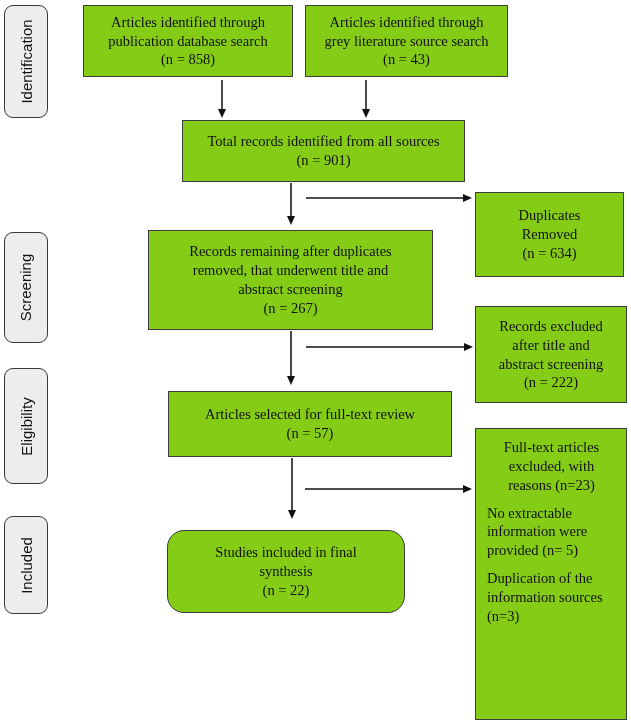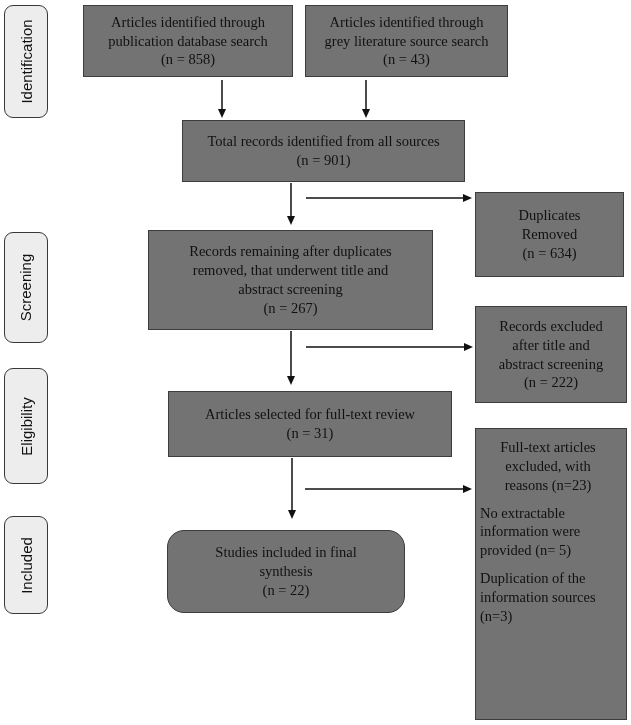--- a/index.html
+++ b/index.html
@@ -18,36 +18,36 @@
   }
   .arrows {
     position: absolute;
     left: 0;
     top: 0;
     pointer-events: none;
   }
   .fbox {
     position: absolute;
     box-sizing: border-box;
-    background: #737373;
+    background: #84cc16;
     border: 1.5px solid #3d3d3d;
     display: flex;
     align-items: center;
     justify-content: center;
     text-align: center;
   }
   .fbox .txt {
     white-space: pre-line;
     font-size: 14.5px;
     line-height: 1.3;
   }
   .fbox.reasons {
     display: block;
     text-align: left;
-    padding: 9px 10px 8px 4px;
+    padding: 9px 10px 8px 11px;
   }
   .fbox.reasons .title {
     white-space: pre-line;
     text-align: center;
     font-size: 14.5px;
     line-height: 1.3;
   }
   .fbox.reasons .reason {
     white-space: pre-line;
     font-size: 14.5px;
@@ -140,21 +140,21 @@
 
   <div class="fbox" style="left:475px; top:306px; width:152px; height:97px;">
     <div class="txt">Records excluded
 after title and
 abstract screening
 (n = 222)</div>
   </div>
 
   <div class="fbox" style="left:168px; top:391px; width:284px; height:66px;">
     <div class="txt">Articles selected for full-text review
-(n = 31)</div>
+(n = 57)</div>
   </div>
 
   <div class="fbox reasons" style="left:475px; top:428px; width:152px; height:292px;">
     <div class="title">Full-text articles
 excluded, with
 reasons (n=23)</div>
     <div class="reason">No extractable
 information were
 provided (n= 5)</div>
     <div class="reason">Duplication of the

